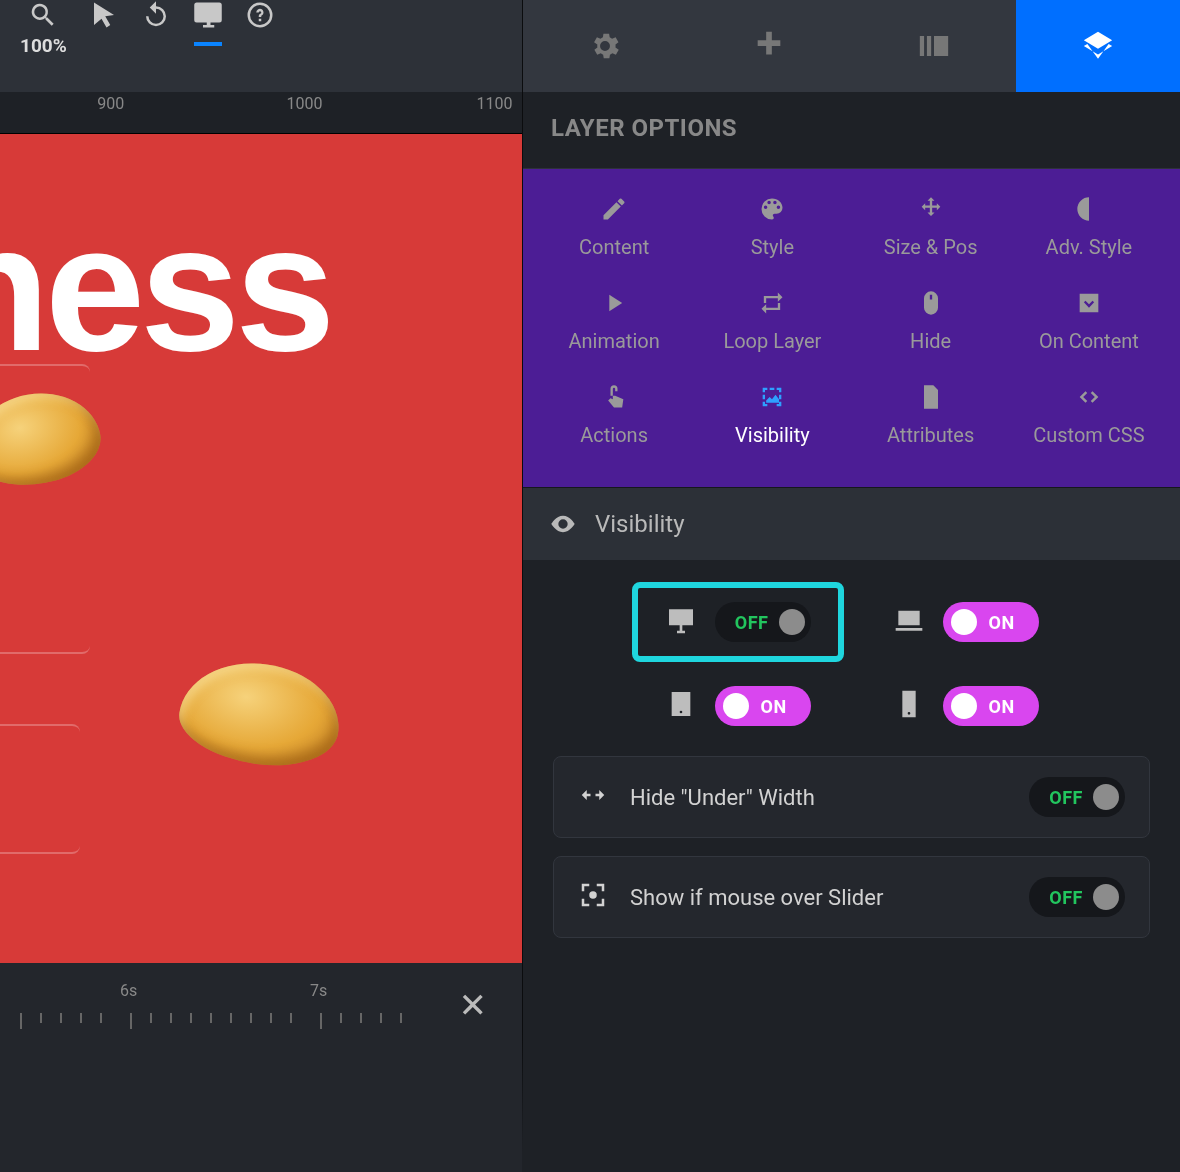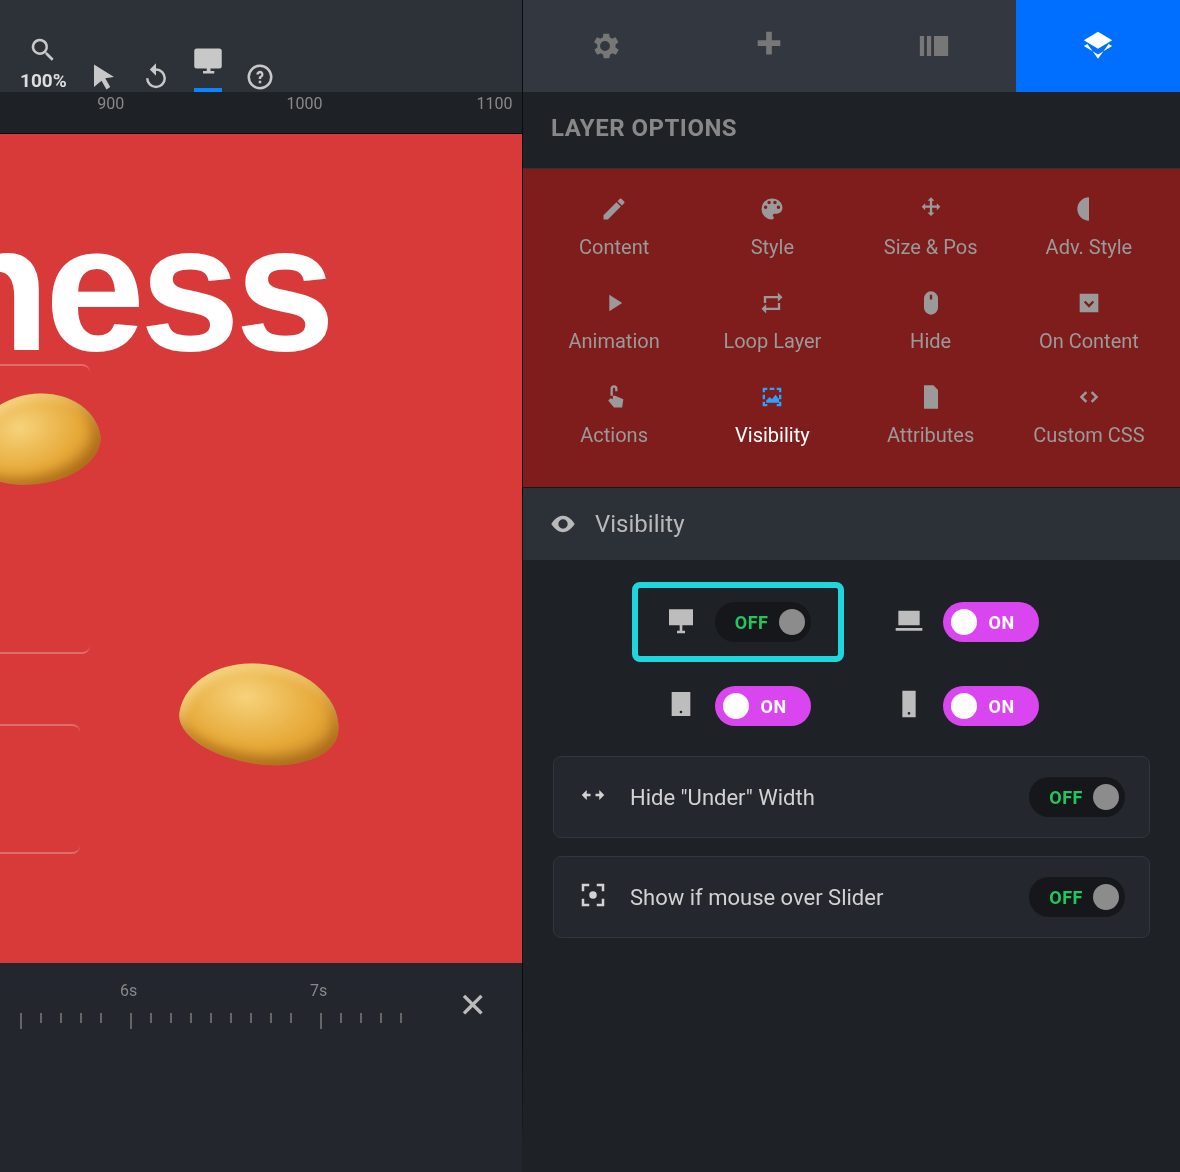--- a/index.html
+++ b/index.html
@@ -19,21 +19,21 @@
     width: 522px;
     height: 100%;
     background: #2a2d34;
     display: flex;
     flex-direction: column;
     position: relative;
   }
   .top-toolbar {
     height: 92px;
     display: flex;
-    align-items: flex-end;
+    align-items: flex-start;
     padding: 0 20px;
     gap: 22px;
     background: #2d3138;
   }
   .tool-item {
     display: flex; flex-direction: column; align-items: center;
     color: #c8c8c8; gap: 4px; cursor: pointer;
   }
   .tool-item svg { width: 30px; height: 30px; }
   .zoom-label { font-weight: 700; font-size: 19px; color: #ddd; }
@@ -116,21 +116,21 @@
   }
   .layer-opts {
     color: #888; font-weight: 700; font-size: 24px; letter-spacing: .5px;
   }
 
   .tab-grid {
     display: grid;
     grid-template-columns: repeat(4, 1fr);
     row-gap: 30px;
     padding: 26px 12px 40px 12px;
-    background: #7f1d1d;
+    background: #4c1d95;
     border-top: 1px solid #2e323a;
     border-bottom: 1px solid #16181c;
   }
   .tab-item {
     display:flex; flex-direction:column; align-items:center; gap:12px;
     color:#9a9a9a; font-size:20px; cursor:pointer;
   }
   .tab-item svg { width: 28px; height: 28px; fill:#9a9a9a; }
   .tab-item.active { color: #fff; }
   .tab-item.active svg { fill:#2ea0ff; }

